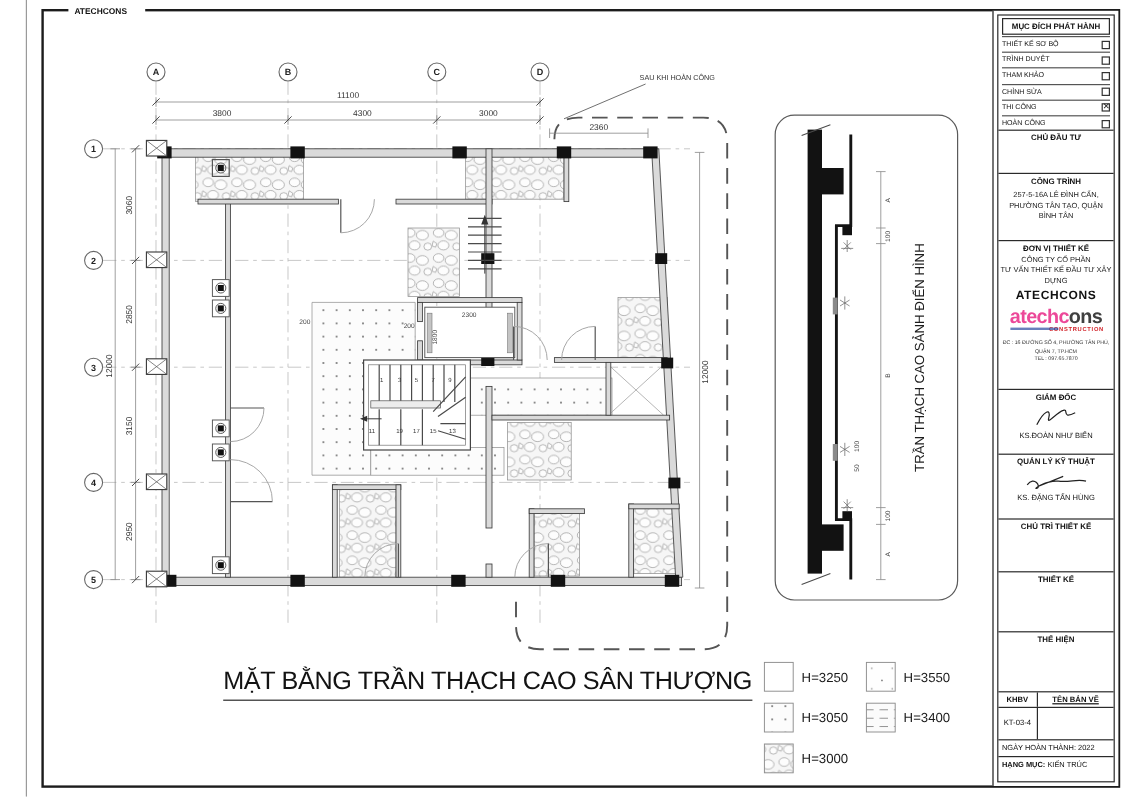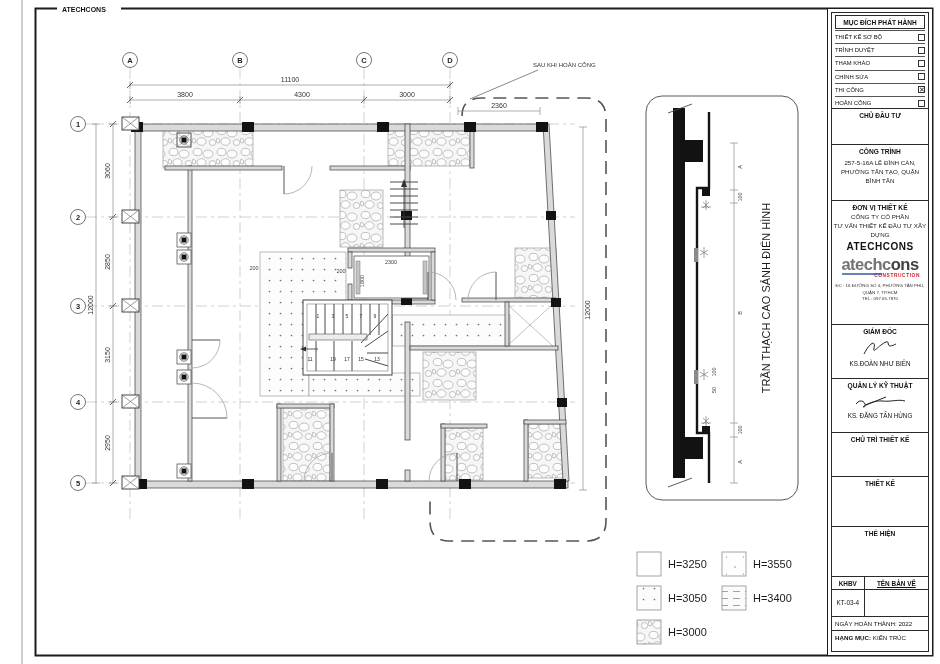--- a/index.html
+++ b/index.html
@@ -342,20 +342,21 @@
     <rect x="637" y="620" width="24" height="24" fill="url(#stone)" stroke="#8e8e8e" stroke-width=".8"></rect>
     <text class="lg" x="668" y="636">H=3000</text>
     <rect x="722" y="552" width="24" height="24" fill="url(#sparse)" stroke="#8e8e8e" stroke-width=".8"></rect>
     <text class="lg" x="753" y="568">H=3550</text>
     <rect x="722" y="586" width="24" height="24" fill="url(#dashes)" stroke="#8e8e8e" stroke-width=".8"></rect>
     <text class="lg" x="753" y="602">H=3400</text>
   </g>
 </svg>
 
 
+<div class="main-title">MẶT BẰNG TRẦN THẠCH CAO SÂN THƯỢNG</div>
 
 
 <div class="tb">
   <div class="tbi">
     <div class="sec" style="height:96px">
       <div class="hd" style="border:1px solid #2a2a2a;margin:2px 3px 1px">MỤC ĐÍCH PHÁT HÀNH</div>
       <div class="rel-row">
             <span class="rel-label">THIẾT KẾ SƠ BỘ</span>
             <span class="cb"></span>
           </div>
@@ -389,21 +390,21 @@
       <span>PHƯỜNG TÂN TẠO, QUẬN BÌNH TÂN</span></div>
     </div>
     <div class="sec" style="height:124px">
       <div class="hd">ĐƠN VỊ THIẾT KẾ</div>
       <div class="bodytxt" style="padding:0 1px">
         <span>CÔNG TY CỔ PHẦN</span><br>
         <span>TƯ VẤN THIẾT KẾ ĐẦU TƯ XÂY DỰNG</span>
       </div>
       <div class="atc">ATECHCONS</div>
       <div class="logo">
-        <span style="color:#737373">atechc</span><span style="color:#404040">ons</span>
+        <span style="color:#ec4899">atechc</span><span style="color:#404040">ons</span>
         <span class="bar"></span>
         <span class="sub" style="color:#d2232a">CONSTRUCTION</span>
       </div>
       <div class="addr">
         <span>ĐC : 16 ĐƯỜNG SỐ 4, PHƯỜNG TÂN PHÚ, QUẬN 7, TP.HCM</span><br>
         <span>TEL : 097.65.7870</span>
       </div>
     </div>
     <div class="sec" style="height:54px">
       <div class="hd">GIÁM ĐỐC</div>

